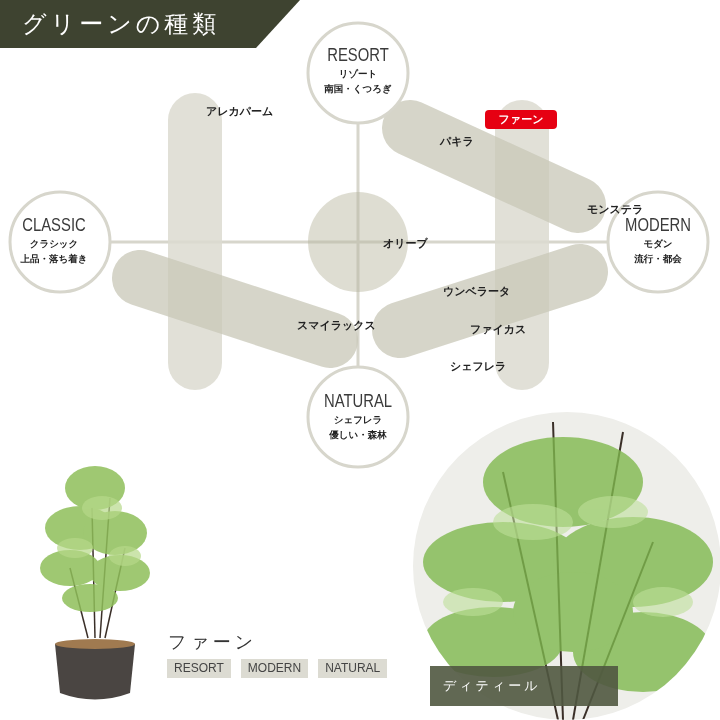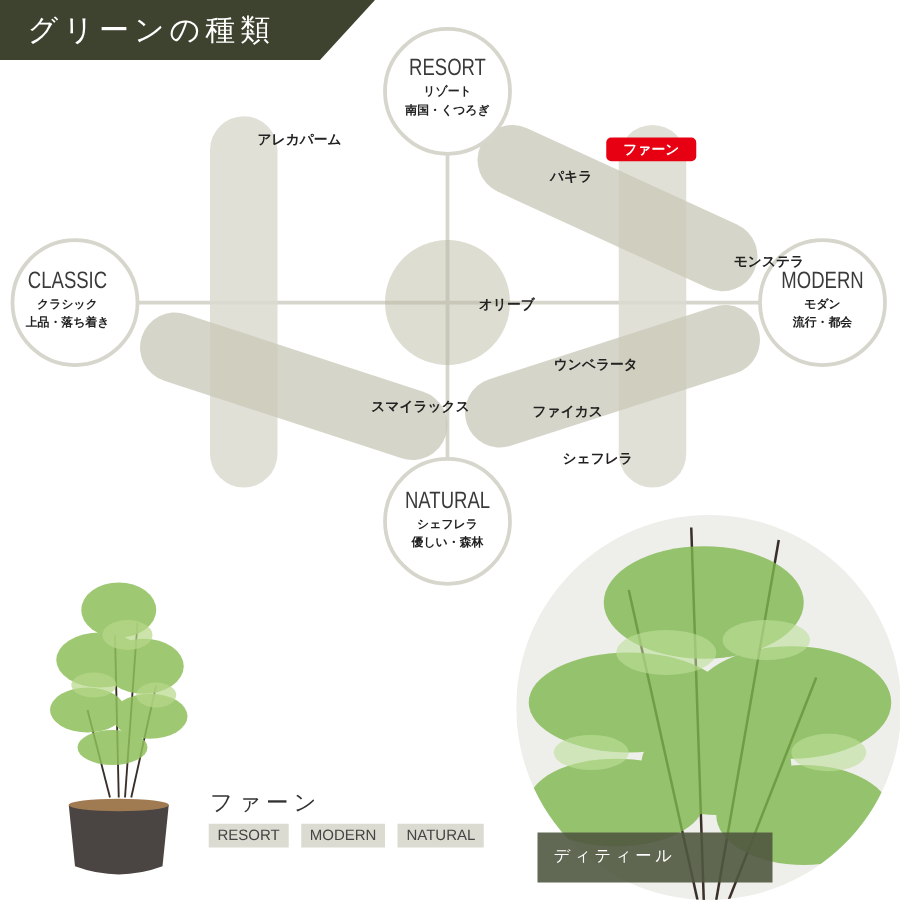--- a/index.html
+++ b/index.html
@@ -83,21 +83,21 @@
   <div class="axis-ja">優しい・森林</div>
 </div>
 
 <div class="plant-label" style="left:158px; top:104px;">アレカパーム</div>
 <div class="highlight-badge">ファーン</div>
 <div class="plant-label" style="left:392px; top:134px;text-align:right;">パキラ</div>
 <div class="plant-label" style="left:539px; top:202px;">モンステラ</div>
 <div class="plant-label" style="left:335px; top:236px;">オリーブ</div>
 <div class="plant-label" style="left:395px; top:284px;">ウンベラータ</div>
 <div class="plant-label" style="left:249px; top:318px;">スマイラックス</div>
-<div class="plant-label" style="left:378px; top:322px;">ファイカス</div>
+<div class="plant-label" style="left:422px; top:322px;">ファイカス</div>
 <div class="plant-label" style="left:402px; top:359px;font-family:Liberation Serif, serif;">シェフレラ</div>
 
 <svg class="product-img" viewBox="0 0 130 262">
   <g stroke="#3a2f28" stroke-width="1.5" fill="none">
     <line x1="65" y1="190" x2="62" y2="60"></line>
     <line x1="70" y1="190" x2="80" y2="50"></line>
     <line x1="58" y1="190" x2="40" y2="120"></line>
     <line x1="75" y1="190" x2="95" y2="100"></line>
   </g>
   <g fill="#8fbf5a" opacity="0.85">

